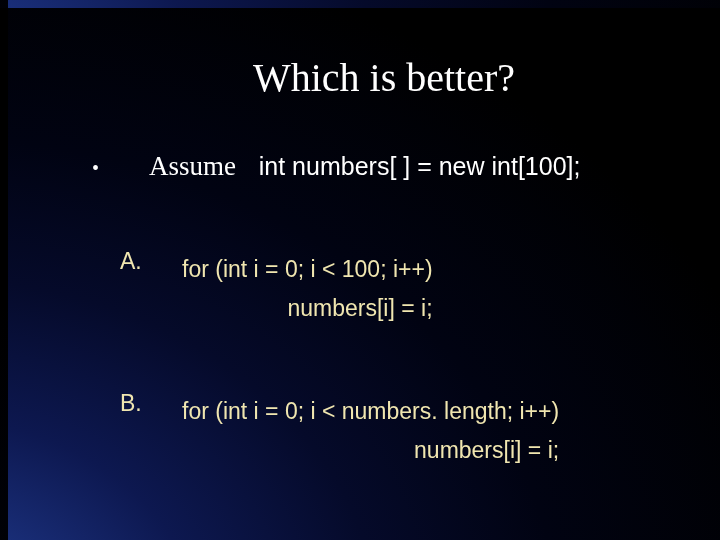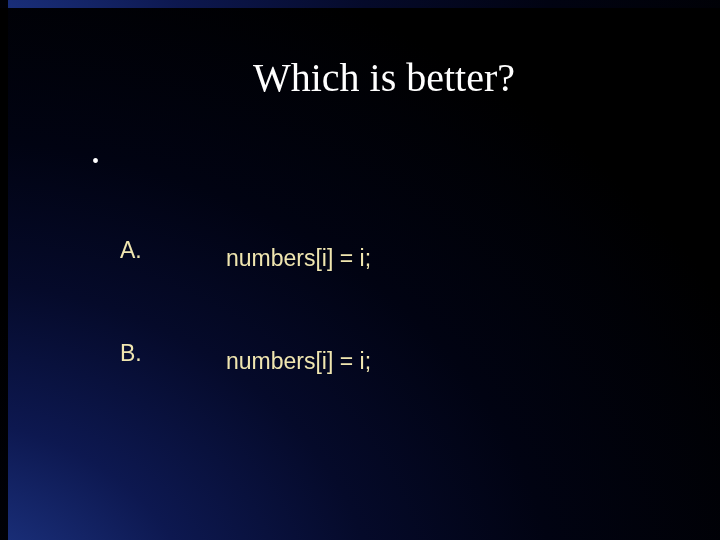--- a/index.html
+++ b/index.html
@@ -73,29 +73,34 @@
 </style>
 </head>
 <body>
 
 <div class="slide">
 
   <h1 class="title">Which is better?</h1>
 
   <div class="bullet-row">
     <span class="bullet">•</span>
+    <span class="assume-line">
+      <span class="assume-serif">Assume </span><span class="assume-sans">int numbers[ ] = new int[100];</span>
+    </span>
   </div>
 
   <div class="option">
     <span class="option-label">A.</span>
     <div>
+      <div class="option-code">for (int i = 0; i &lt; 100; i++)</div>
       <div class="option-code indent">numbers[i] = i;</div>
     </div>
   </div>
 
   <div class="option">
     <span class="option-label">B.</span>
     <div>
+      <div class="option-code">for (int i = 0; i &lt; numbers. length; i++)</div>
       <div class="option-code indent">numbers[i] = i;</div>
     </div>
   </div>
 
 </div>
 
 </body></html>

